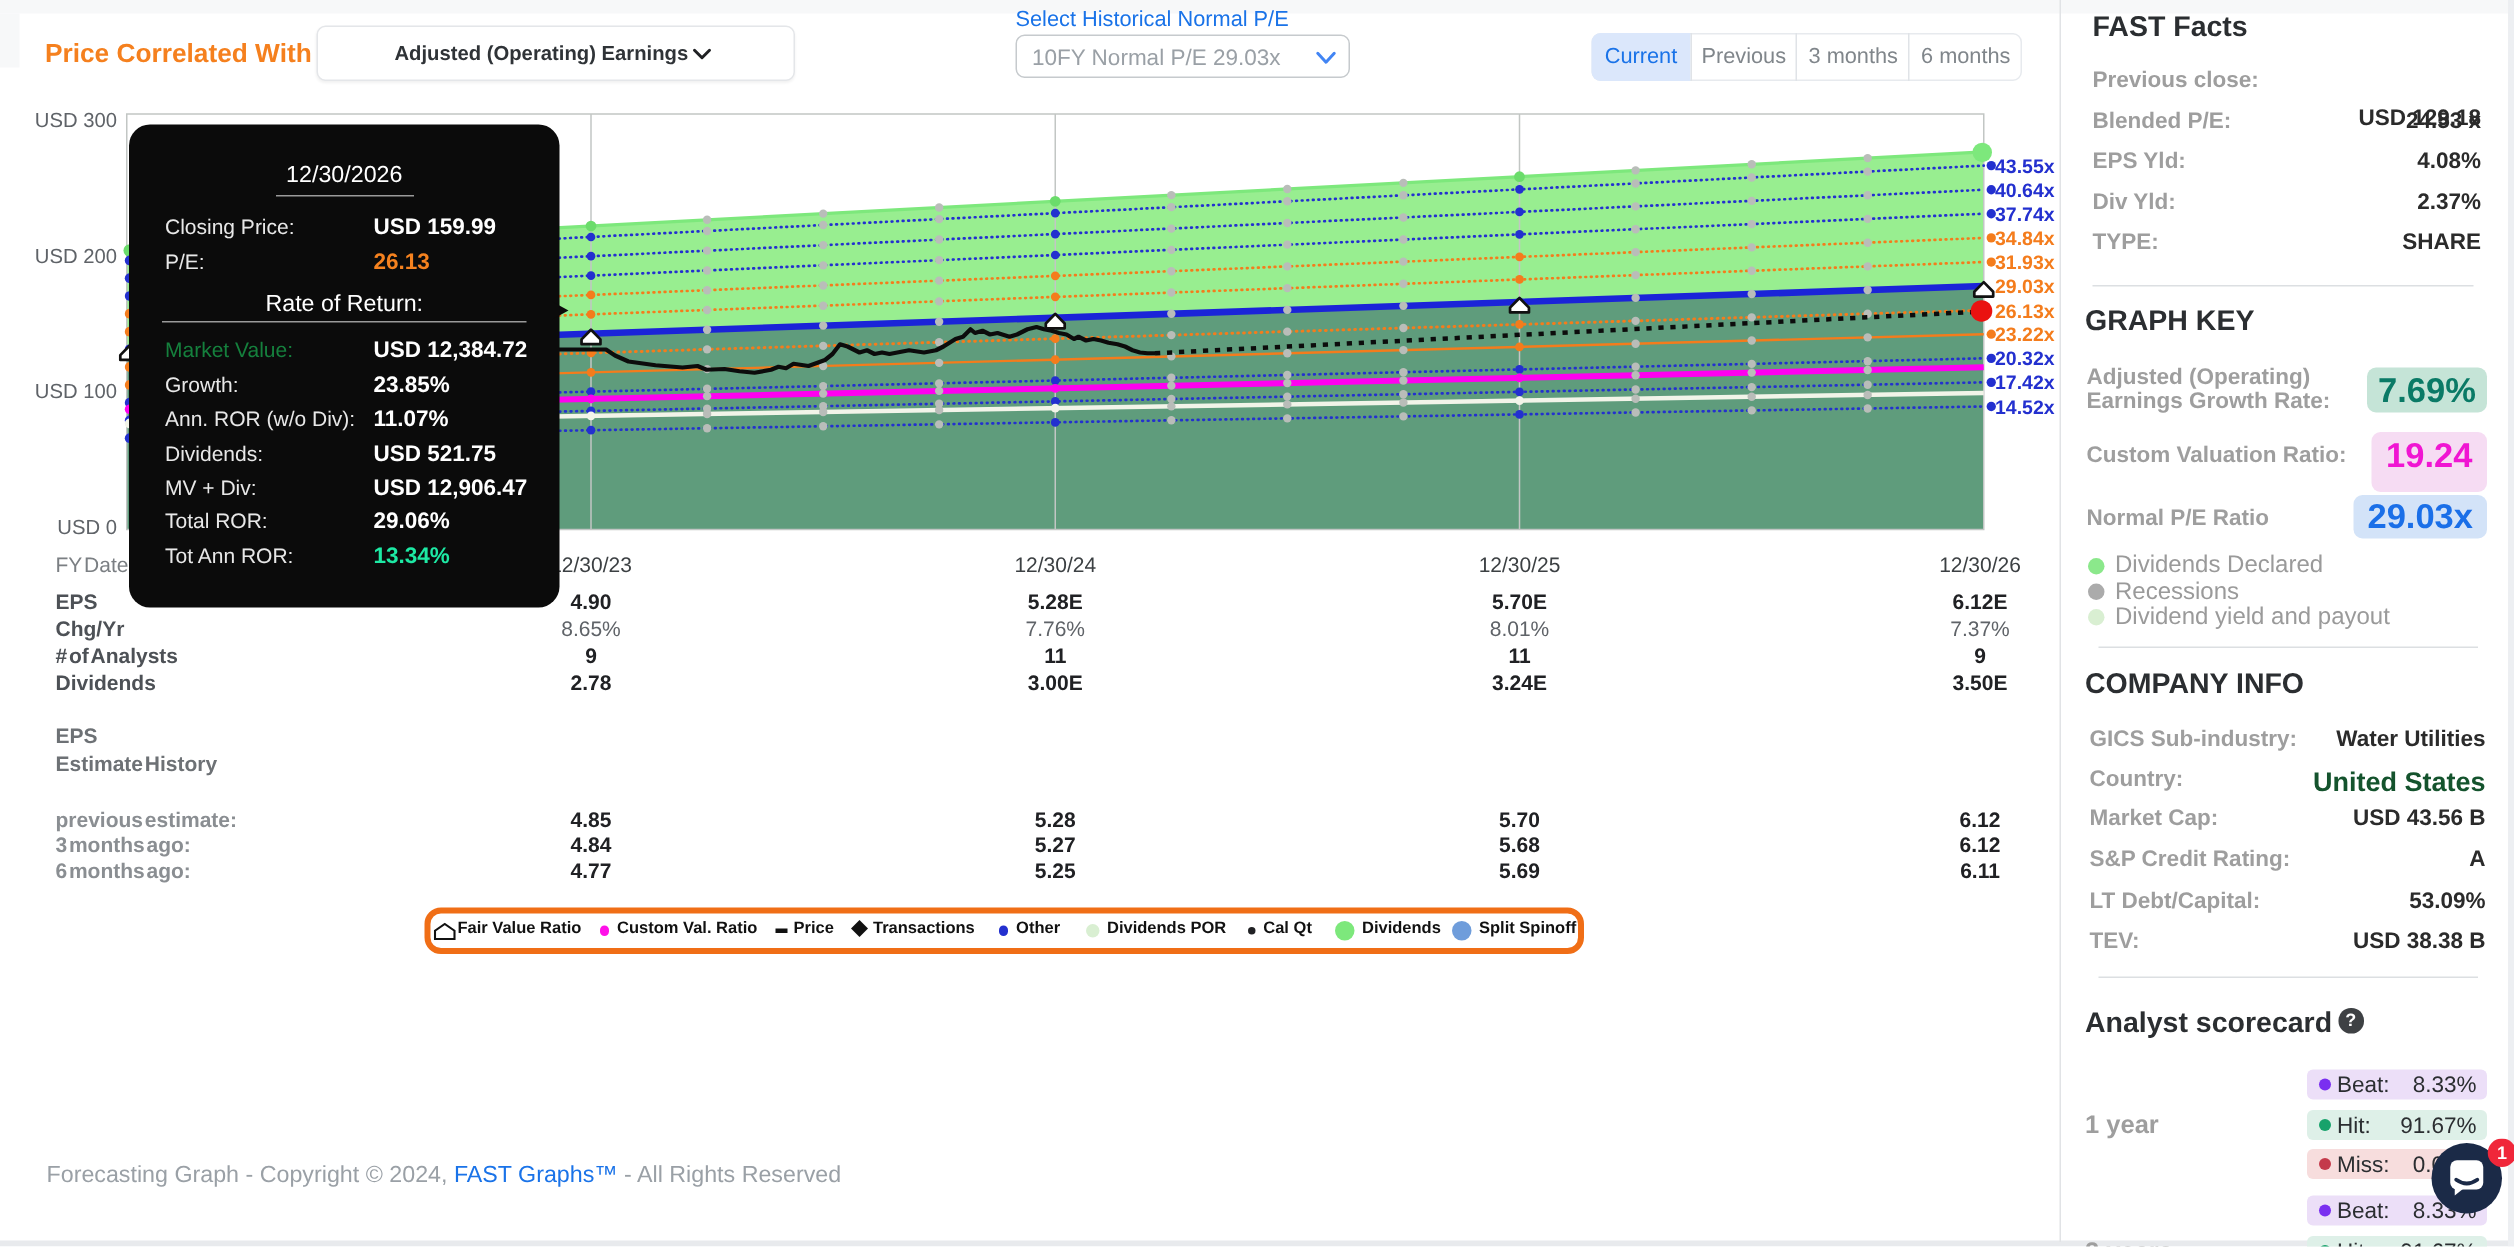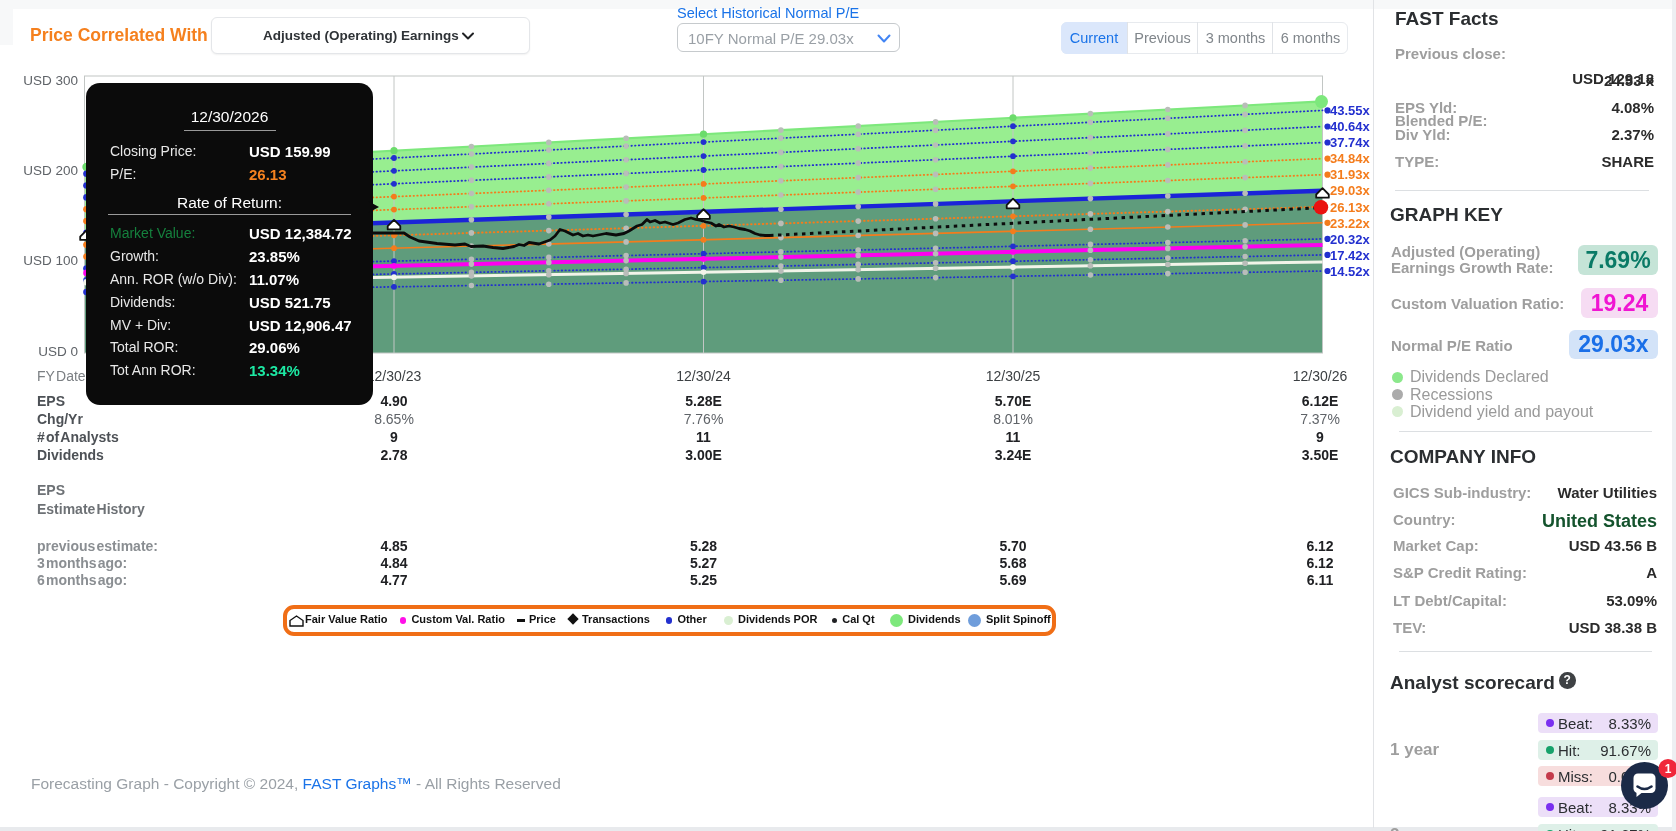--- a/index.html
+++ b/index.html
@@ -403,41 +403,41 @@
 <div class="abs" style="left:249px;top:339px;font-size:15px;font-weight:bold;color:#fff;z-index:31;">29.06%</div>
 <div class="abs" style="left:110px;top:362px;font-size:14px;color:#e8e8e8;z-index:31;">Tot Ann ROR:</div>
 <div class="abs" style="left:249px;top:362px;font-size:15px;font-weight:bold;color:#1de9a4;z-index:31;">13.34%</div>
 <div class="abs" style="left:1373px;top:0;width:1px;height:828px;background:#e1e3e6;"></div>
 <div class="abs" style="left:1395px;top:8px;font-size:19px;font-weight:bold;color:#2b2e31;">FAST Facts</div>
 <div class="abs" style="left:1395px;top:45px;width:259px;height:20px;">
       <span style="float:left;font-weight:bold;font-size:15px;color:#9e9e9e;">Previous close:</span>
       <span style="float:right;font-weight:bold;font-size:15px;color:#2b2b2b;margin-top:25px;">USD 129.18</span>
     </div>
 <div class="abs" style="left:1395px;top:72px;width:259px;height:20px;">
-      <span style="float:left;font-weight:bold;font-size:15px;color:#9e9e9e;margin-top:40px;">Blended P/E:</span>
+      <span style="float:left;font-weight:bold;font-size:15px;color:#9e9e9e;">Blended P/E:</span>
       <span style="float:right;font-weight:bold;font-size:15px;color:#2b2b2b;">24.53 x</span>
     </div>
 <div class="abs" style="left:1395px;top:99px;width:259px;height:20px;">
       <span style="float:left;font-weight:bold;font-size:15px;color:#9e9e9e;">EPS Yld:</span>
       <span style="float:right;font-weight:bold;font-size:15px;color:#2b2b2b;">4.08%</span>
     </div>
 <div class="abs" style="left:1395px;top:126px;width:259px;height:20px;">
       <span style="float:left;font-weight:bold;font-size:15px;color:#9e9e9e;">Div Yld:</span>
       <span style="float:right;font-weight:bold;font-size:15px;color:#2b2b2b;">2.37%</span>
     </div>
 <div class="abs" style="left:1395px;top:153px;width:259px;height:20px;">
       <span style="float:left;font-weight:bold;font-size:15px;color:#9e9e9e;">TYPE:</span>
       <span style="float:right;font-weight:bold;font-size:15px;color:#2b2b2b;">SHARE</span>
     </div>
 <div class="abs" style="left:1395px;top:190px;width:254px;border-top:1px solid #dcdfe2;"></div>
 <div class="abs" style="left:1390px;top:204px;font-size:19px;font-weight:bold;color:#2b2e31;">GRAPH KEY</div>
 <div class="abs" style="left:1391px;top:244px;font-size:15px;font-weight:bold;color:#9e9e9e;line-height:15.5px;">Adjusted (Operating)<br>Earnings Growth Rate:</div>
 <div class="abs" style="left:1578px;top:244.5px;width:80px;height:30px;background:#c5e4d7;border-radius:6px;text-align:center;line-height:30px;font-size:23px;font-weight:bold;color:#0a7a66;">7.69%</div>
 <div class="abs" style="left:1391px;top:295px;font-size:15px;font-weight:bold;color:#9e9e9e;">Custom Valuation Ratio:</div>
-<div class="abs" style="left:1581px;top:288px;width:77px;height:30px;background:#f6dcf3;border-radius:6px;text-align:center;line-height:30px;font-size:23px;font-weight:bold;color:#f015d2;">19.24</div>
+<div class="abs" style="left:1581px;top:288px;width:77px;height:40px;background:#f6dcf3;border-radius:6px;text-align:center;line-height:30px;font-size:23px;font-weight:bold;color:#f015d2;">19.24</div>
 <div class="abs" style="left:1391px;top:336.5px;font-size:15px;font-weight:bold;color:#9e9e9e;">Normal P/E Ratio</div>
 <div class="abs" style="left:1569px;top:330px;width:89px;height:29px;background:#d3e3f8;border-radius:6px;text-align:center;line-height:29px;font-size:23px;font-weight:bold;color:#1a6fe8;">29.03x</div>
 <div class="abs" style="left:1391.5px;top:371.5px;width:11.0px;height:11.0px;border-radius:50%;background:#8be88b;"></div>
 <div class="abs" style="left:1410px;top:368px;font-size:16px;color:#9a9a9a;">Dividends Declared</div>
 <div class="abs" style="left:1391.5px;top:389.0px;width:11.0px;height:11.0px;border-radius:50%;background:#ababab;"></div>
 <div class="abs" style="left:1410px;top:385.5px;font-size:16px;color:#9a9a9a;">Recessions</div>
 <div class="abs" style="left:1391.5px;top:406.0px;width:11.0px;height:11.0px;border-radius:50%;background:#d9efd2;"></div>
 <div class="abs" style="left:1410px;top:402.5px;font-size:16px;color:#9a9a9a;">Dividend yield and payout</div>
 <div class="abs" style="left:1399px;top:431px;width:253px;border-top:1px solid #dcdfe2;"></div>
 <div class="abs" style="left:1390px;top:446px;font-size:19px;font-weight:bold;color:#2b2e31;">COMPANY INFO</div>

